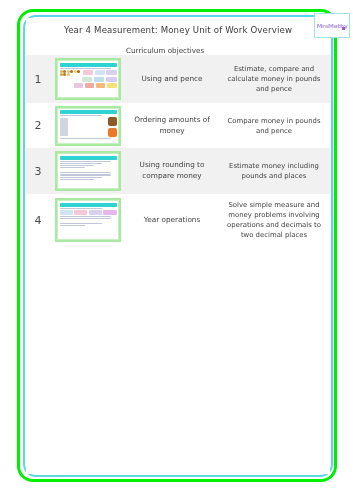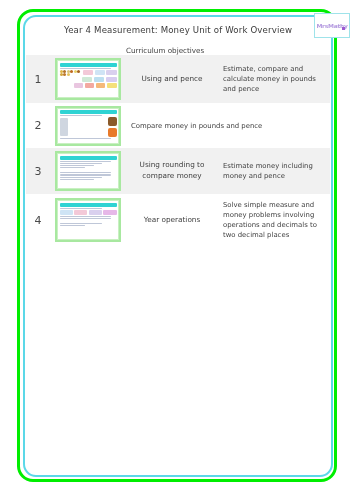--- a/index.html
+++ b/index.html
@@ -45,21 +45,21 @@
   }
 
   
   #content {
     position: absolute;
     left: 26px;
     top: 18px;
     width: 304px;
     height: 456px;
     background: #ffffff;
-    border-radius: 11px;
+    border-radius: 1px;
     overflow: hidden;
   }
 
   
   .doc-title {
     text-align: center;
     font-size: 8.6px;
     color: #3b3b3b;
     letter-spacing: 0.15px;
     padding-top: 7px;
@@ -114,21 +114,21 @@
     width: 92px;
     text-align: center;
     font-size: 7.3px;
     color: #3f3f3f;
     line-height: 1.45;
     padding: 0 2px;
     box-sizing: border-box;
   }
   .cell-obj {
     flex: 1;
-    text-align: left;
+    text-align: center;
     font-size: 6.9px;
     color: #3f3f3f;
     line-height: 1.45;
     padding: 0 5px;
     box-sizing: border-box;
   }
 
   
   .thumb {
     width: 66px;
@@ -303,20 +303,21 @@
                 </div>
                 <div style="display:flex;flex-direction:column;gap:1.5px">
                   <div class="tb-img" style="background:#8a5a2a"></div>
                   <div class="tb-img" style="background:#e87a2a"></div>
                 </div>
               </div>
               <div class="tb-line w90"></div>
             </div>
           </div>
         </div>
+        <div class="cell-lesson">Ordering amounts of money</div>
         <div class="cell-obj">Compare money in pounds and pence</div>
       </div>
 
       <div class="row shaded" style="height:46px">
         <div class="cell-num">3</div>
         <div class="cell-thumb">
           <div class="thumb" style="height:40px">
             <div class="thumb-inner">
               <div class="tb-head"></div>
               <div class="tb-line w90"></div>
@@ -325,21 +326,21 @@
               <div class="tb-line w45"></div>
               <div style="height:2px"></div>
               <div class="tb-line w90"></div>
               <div class="tb-line w90"></div>
               <div class="tb-line w75"></div>
               <div class="tb-line w60"></div>
             </div>
           </div>
         </div>
         <div class="cell-lesson">Using rounding to compare money</div>
-        <div class="cell-obj">Estimate money including money and pence</div>
+        <div class="cell-obj">Estimate money including pounds and places</div>
       </div>
 
       <div class="row plain" style="height:52px">
         <div class="cell-num">4</div>
         <div class="cell-thumb">
           <div class="thumb" style="height:44px">
             <div class="thumb-inner">
               <div class="tb-head"></div>
               <div class="tb-line w75"></div>
               <div class="tb-row">

